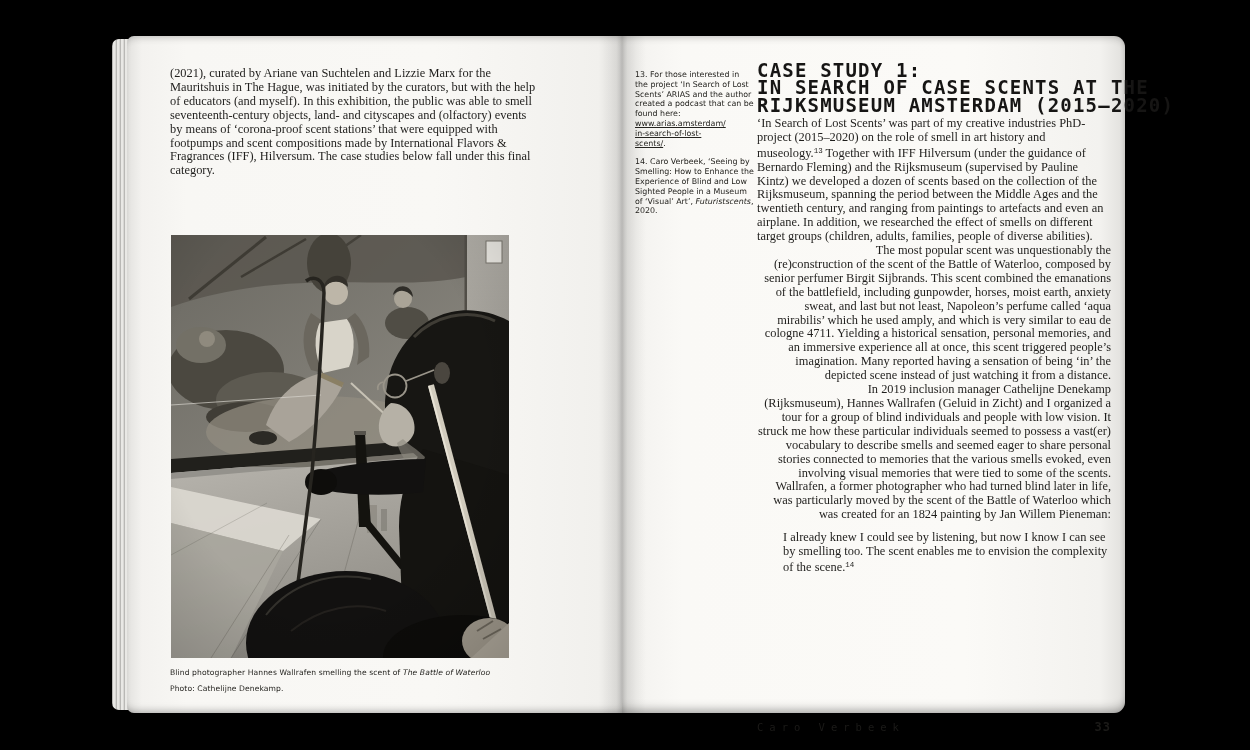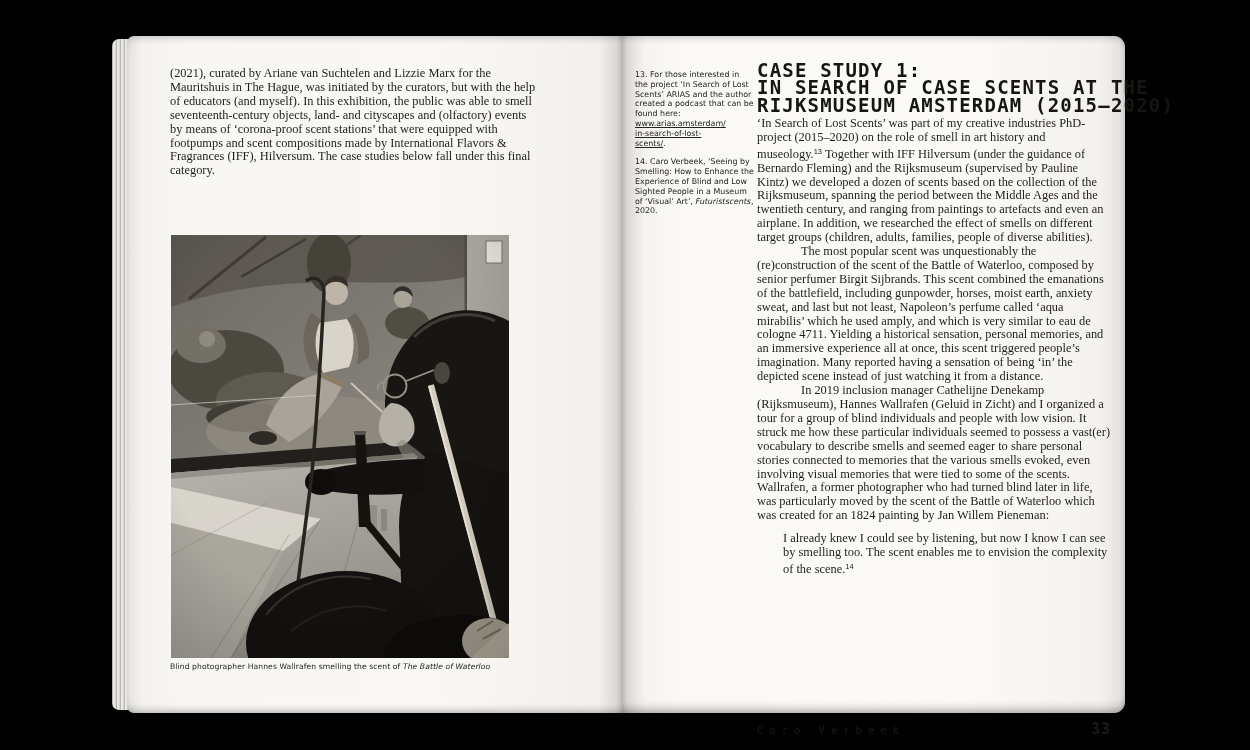--- a/index.html
+++ b/index.html
@@ -27,49 +27,49 @@
   
   .left-text { position:absolute; left:43px; top:31px; width:366px;
     font-size:12.4px; line-height:13.9px; color:#1f1e1c; text-align:left; }
 
   .photo { position:absolute; left:44px; top:199px; width:338px; height:423px; }
   .photo svg { display:block; }
 
   .caption { position:absolute; left:43px; top:626px; width:380px;
     font-family:"DejaVu Sans","Liberation Sans",sans-serif;
     font-size:7.6px; line-height:10.4px; color:#24231f; letter-spacing:.1px; }
-  .caption .cap-line { display:block; }
+  .caption .cap-line { display:block;margin-top:6px; }
   .cap-italic { font-style:italic; }
 
   
   .footnotes { position:absolute; left:523px; top:34px; width:119px;
     font-family:"DejaVu Sans","Liberation Sans",sans-serif;
     font-size:7.9px; line-height:9.8px; color:#24231f; }
   .fn { margin:0 0 9px 0; }
   .fn-link { text-decoration:underline; text-underline-offset:1px; }
   .fn-link-block { display:block; text-decoration:underline; text-underline-offset:1px; }
   .fn-italic { font-style:italic; }
 
   .main-col { position:absolute; left:645px; top:26px; width:354px; color:#1f1e1c; }
   .heading { font-family:"DejaVu Sans Mono","Liberation Mono",monospace;
     font-weight:bold; font-size:19px; line-height:17.3px; letter-spacing:1.2px;
     color:#161514; margin-bottom:3px; white-space:nowrap; }
   .heading span { display:block; }
   .body-text { font-size:12.4px; line-height:13.9px; }
   .para { text-indent:0; }
-  .para.indent { text-indent:44px; }
+  .para.indent { text-indent:44px;text-align:right; }
   .sup { font-size:7.5px; vertical-align:4px; letter-spacing:0;
-    font-family:Liberation Sans, sans-serif; }
+    font-family:Liberation Mono, monospace; }
   blockquote.pullquote { margin:9px 0 0 26px; font-size:12.4px; line-height:13.9px; }
 
   .footer-row { position:absolute; left:645px; top:684px; width:354px;
     display:flex; justify-content:space-between; align-items:baseline;
     font-family:"DejaVu Sans Mono","Liberation Mono",monospace; color:#1b1a18; }
   .footer-author { font-size:10.5px; letter-spacing:6px; }
-  .footer-pagenum { font-size:15px; font-weight:bold; letter-spacing:1px; }
+  .footer-pagenum { font-size:12px; font-weight:bold; letter-spacing:1px; }
 </style>
 </head>
 <body>
 
 <div class="stage">
   <div class="book">
 
     <div class="edge-left"></div>
 
     <div class="page page-left">
@@ -175,20 +175,21 @@
           <ellipse cx="318" cy="406" rx="27" ry="23" fill="#a39c8f"></ellipse>
           <polygon points="300,423 338,388 338,423" fill="#b2ab9e"></polygon>
           <line x1="306" y1="396" x2="322" y2="386" stroke="#6f695e" stroke-width="2"></line>
           <line x1="312" y1="404" x2="330" y2="394" stroke="#6f695e" stroke-width="2"></line>
           <rect x="0" y="0" width="338" height="423" fill="url(#vig)"></rect>
         </svg>
       </figure>
 
       <figcaption class="caption">
         <span class="cap-line"><span>Blind photographer Hannes Wallrafen smelling the scent of </span><span class="cap-italic">The Battle of Waterloo</span></span>
+        <span class="cap-line">Photo: Cathelijne Denekamp.</span>
       </figcaption>
     </div>
 
     <div class="page page-right"></div>
 
     <aside class="footnotes">
       <p class="fn">
         <span>13. For those interested in the project ‘In Search of Lost Scents’ ARIAS and the author created a podcast that can be found here: </span><span class="fn-link-block"><span>www.arias.amsterdam/</span></span><span class="fn-link-block"><span>in-search-of-lost-</span></span><span class="fn-link">scents/</span><span>.</span>
       </p>
       <p class="fn">

